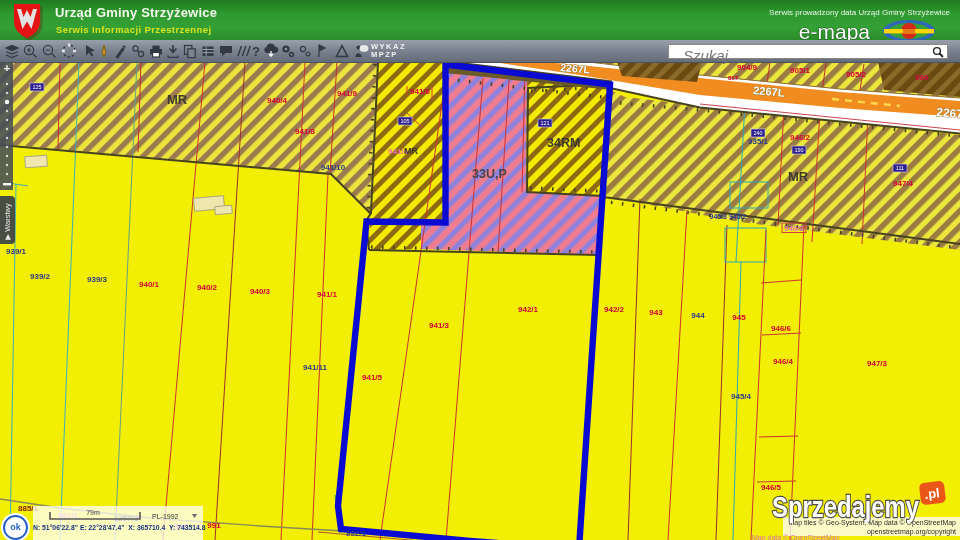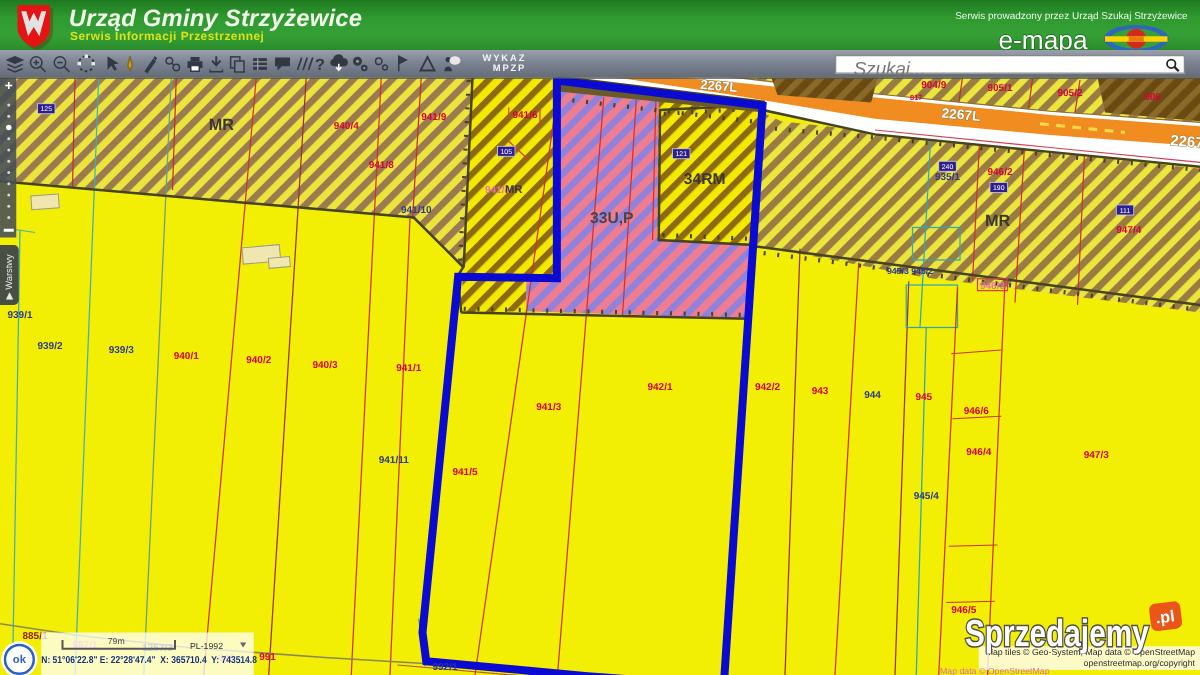--- a/index.html
+++ b/index.html
@@ -1,27 +1,27 @@
 <!DOCTYPE html>
 <html><head>
 <meta charset="utf-8">
 <style>
   html,body{margin:0;padding:0;width:960px;height:540px;overflow:hidden;
     font-family:"Liberation Sans",sans-serif;}
   #page{position:relative;width:960px;height:540px;overflow:hidden;background:#f2ee04;}
   #header{position:absolute;left:0;top:0;width:960px;height:40px;
     background:linear-gradient(#1f7a20,#2f9a2f 35%,#35a035 70%,#2a8c2a);}
-  #hdr-title{position:absolute;left:55px;top:5px;font-size:19px;font-weight:bold;
-    font-style:italic;color:#f2f7ec;letter-spacing:0.2px;}
+  #hdr-title{position:absolute;left:55px;top:5px;font-size:13px;font-weight:bold;
+    color:#f2f7ec;letter-spacing:0.2px;}
   #hdr-sub{position:absolute;left:56px;top:24px;font-size:9.5px;font-weight:bold;
     color:#d8e31c;letter-spacing:0.4px;}
   #hdr-serwis{position:absolute;right:10px;top:8px;font-size:8px;color:#eaf5ea;}
   #toolbar{position:absolute;left:0;top:40px;width:960px;height:22px;
     background:linear-gradient(#99a0ac,#7c8492 45%,#646b79);border-bottom:1px solid #4c525c;}
-  #wykaz{position:absolute;left:371px;top:43px;width:50px;text-align:right;
+  #wykaz{position:absolute;left:371px;top:43px;width:50px;text-align:left;
     font-size:7.5px;font-weight:bold;color:#f2f2f2;letter-spacing:1.5px;line-height:8px;}
   #search{position:absolute;left:668px;top:44px;width:278px;height:13px;background:#fff;
     border:1px solid #888;}
   #search span{position:absolute;left:14px;top:2px;font-size:15px;font-style:italic;color:#777;}
   #leftbar{position:absolute;left:0;top:62px;width:13px;height:128px;
     background:rgba(70,77,86,0.88);color:#fff;}
   #warstwy{position:absolute;left:0;top:196px;width:15px;height:48px;
     background:rgba(58,64,72,0.92);border-radius:0 4px 4px 0;}
   #warstwy span{position:absolute;left:-16px;top:21px;display:block;width:46px;
     transform:rotate(-90deg);font-size:7.5px;color:#e8e8e8;text-align:center;}
@@ -256,21 +256,21 @@
 </svg>
 
 <div id="header">
   <svg width="60" height="40" style="position:absolute;left:0;top:0">
     <path d="M14,4 L40,4 L40,22 Q40,32 27,38 Q14,32 14,22 Z" fill="#6a2a10" opacity="0.4" transform="translate(2.5,2.5)"></path>
     <path d="M14,4 L40,4 L40,22 Q40,32 27,38 Q14,32 14,22 Z" fill="#e41414"></path>
     <path d="M17,9 L21,9 L23.5,17 L27,10 L30.5,17 L33,9 L37,9 L31.5,29 L27,21.5 L22.5,29 Z" fill="#e2e2e2"></path>
   </svg>
   <div id="hdr-title">Urząd Gminy Strzyżewice</div>
   <div id="hdr-sub">Serwis Informacji Przestrzennej</div>
-  <div id="hdr-serwis">Serwis prowadzony przez Urząd Szukaj Strzyżewice</div>
+  <div id="hdr-serwis">Serwis prowadzony data Urząd Gminy Strzyżewice</div>
   <svg width="200" height="30" style="position:absolute;right:8px;top:18px">
     <text x="118" y="21" font-size="21px" fill="#fff" font-family="Liberation Sans,sans-serif" text-anchor="end" stroke="#1a5c1a" stroke-width="1" paint-order="stroke">e-mapa</text>
     <ellipse cx="157" cy="13" rx="26" ry="11" fill="#2e66bb"></ellipse>
     <ellipse cx="157" cy="13" rx="20.5" ry="8" fill="#38a038"></ellipse>
     <circle cx="157" cy="13" r="8" fill="#d42a1a"></circle>
     <rect x="132" y="11" width="50" height="4.4" fill="#ffd400"></rect>
     <rect x="151" y="11" width="12" height="4.4" fill="#e87818"></rect>
   </svg>
 </div>
 

